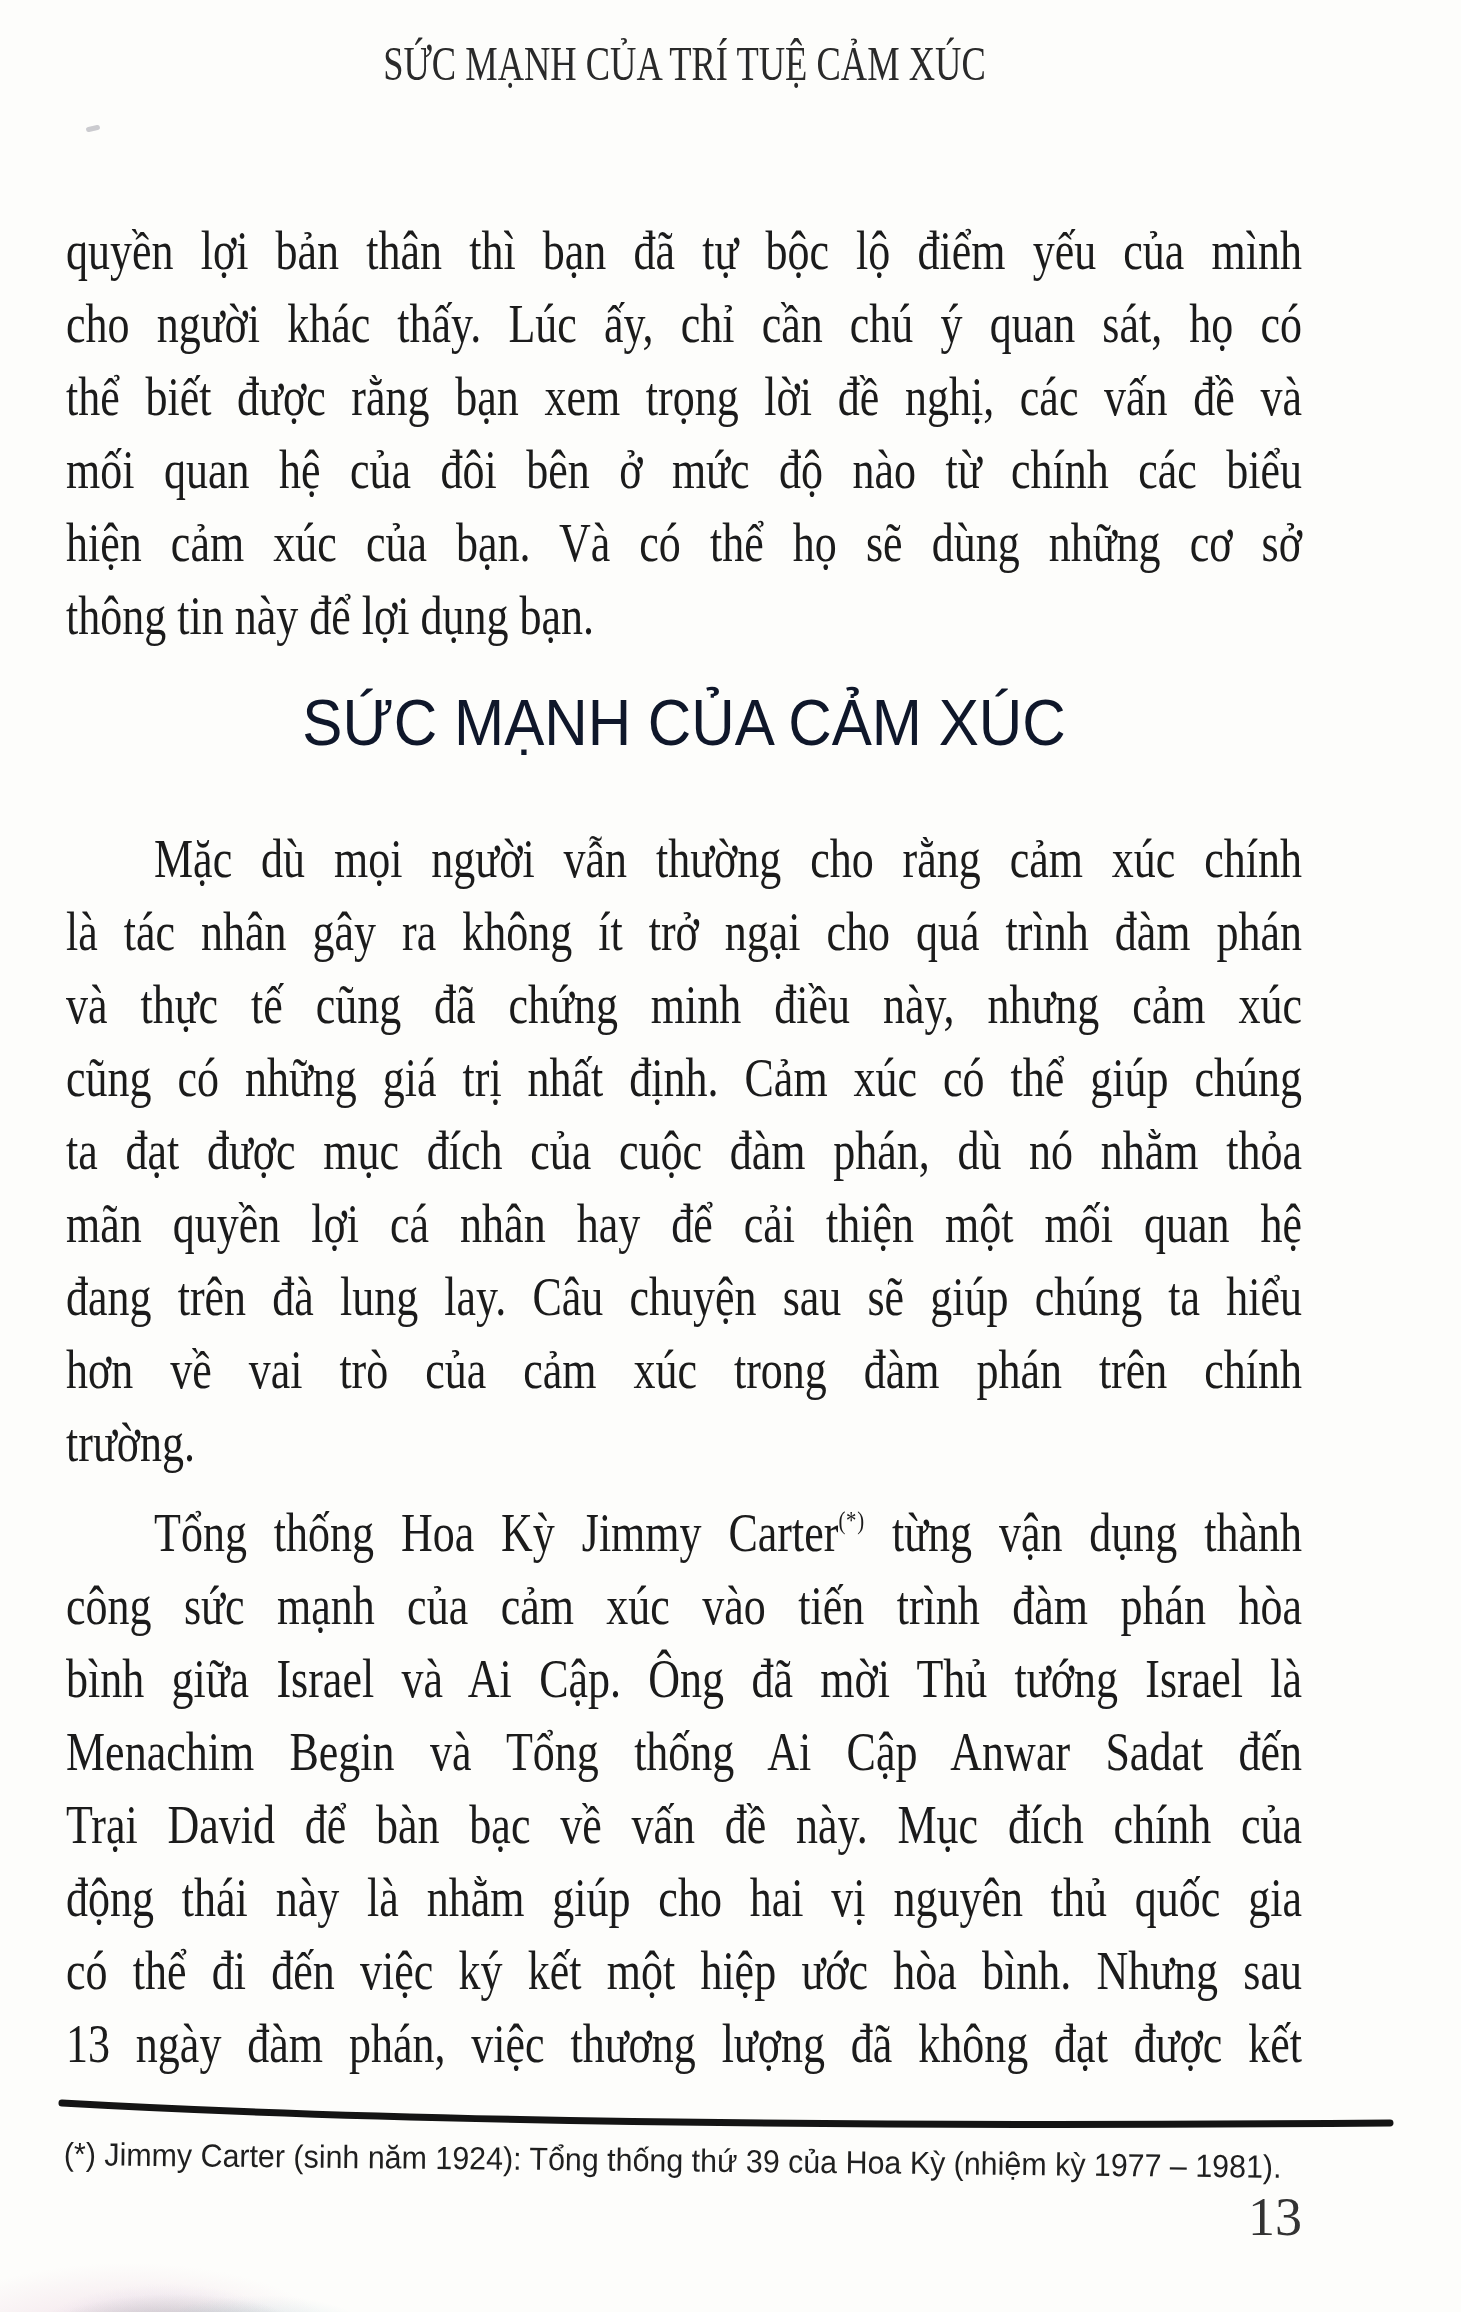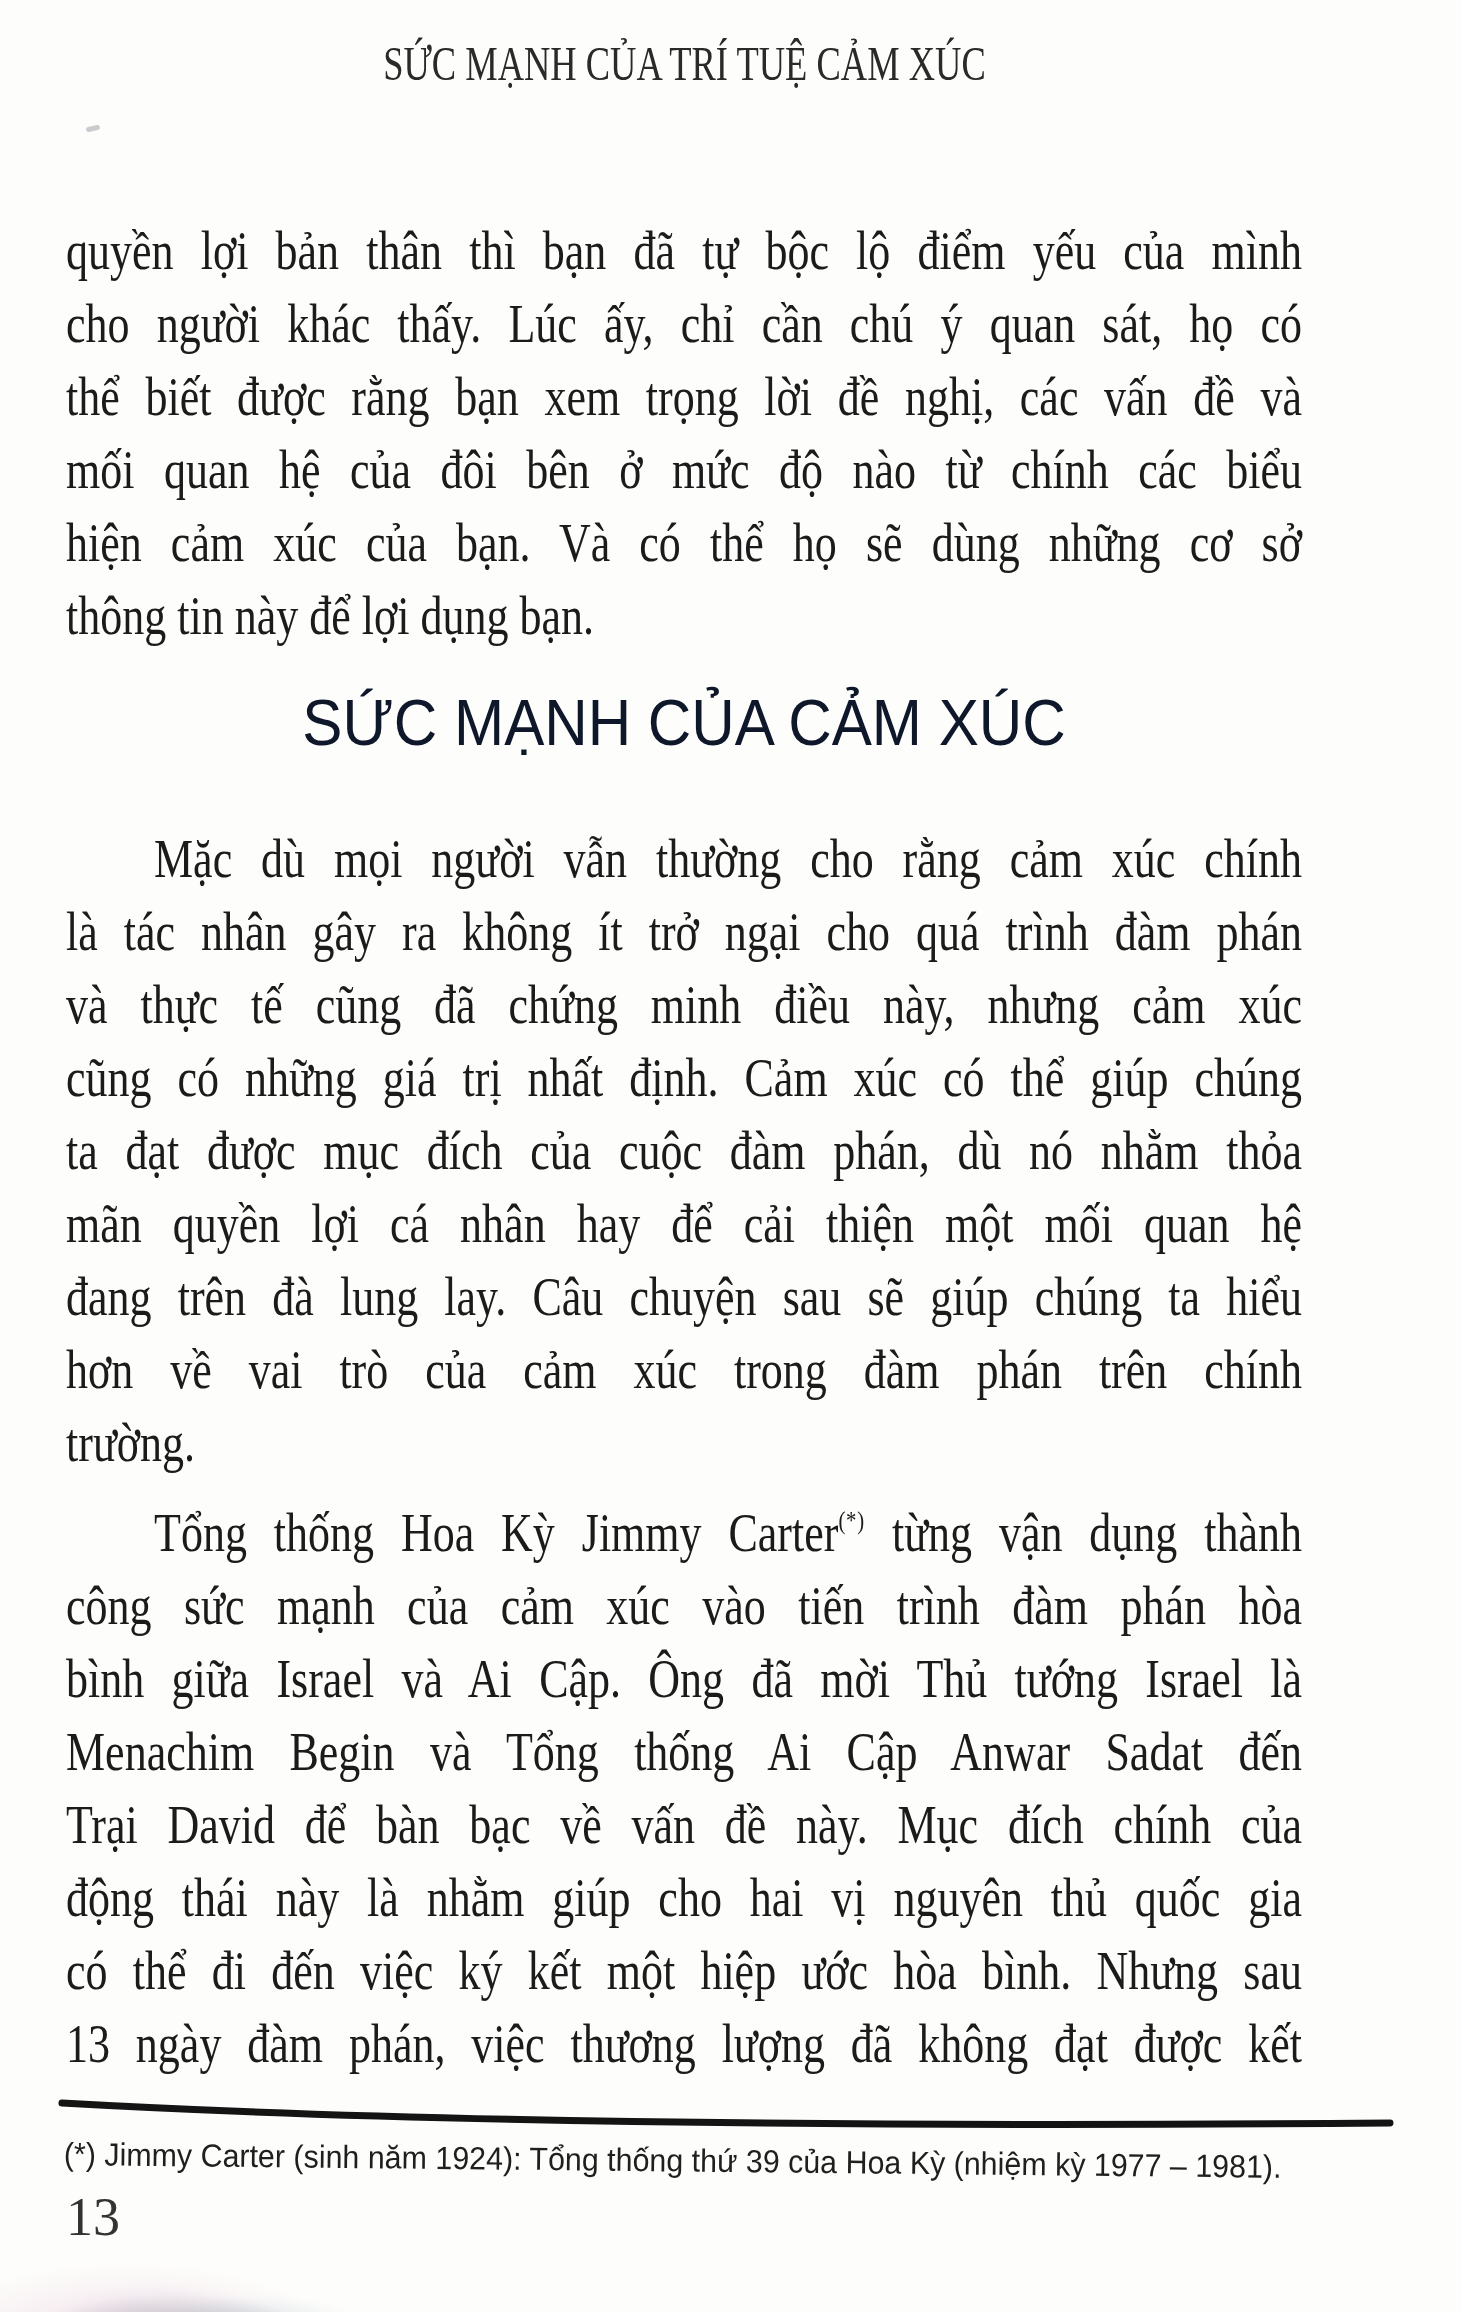--- a/index.html
+++ b/index.html
@@ -107,21 +107,21 @@
     transform: scaleX(0.95);
     transform-origin: left top;
   }
 
   
   .page-number {
     position: absolute;
     top: 2190px;
     left: 66px;
     width: 1236px;
-    text-align: left;
+    text-align: right;
     font-size: 54px;
     line-height: 54px;
     color: #333;
   }
 
   
   .scan-speck {
     position: absolute;
     top: 126px;
     left: 86px;

